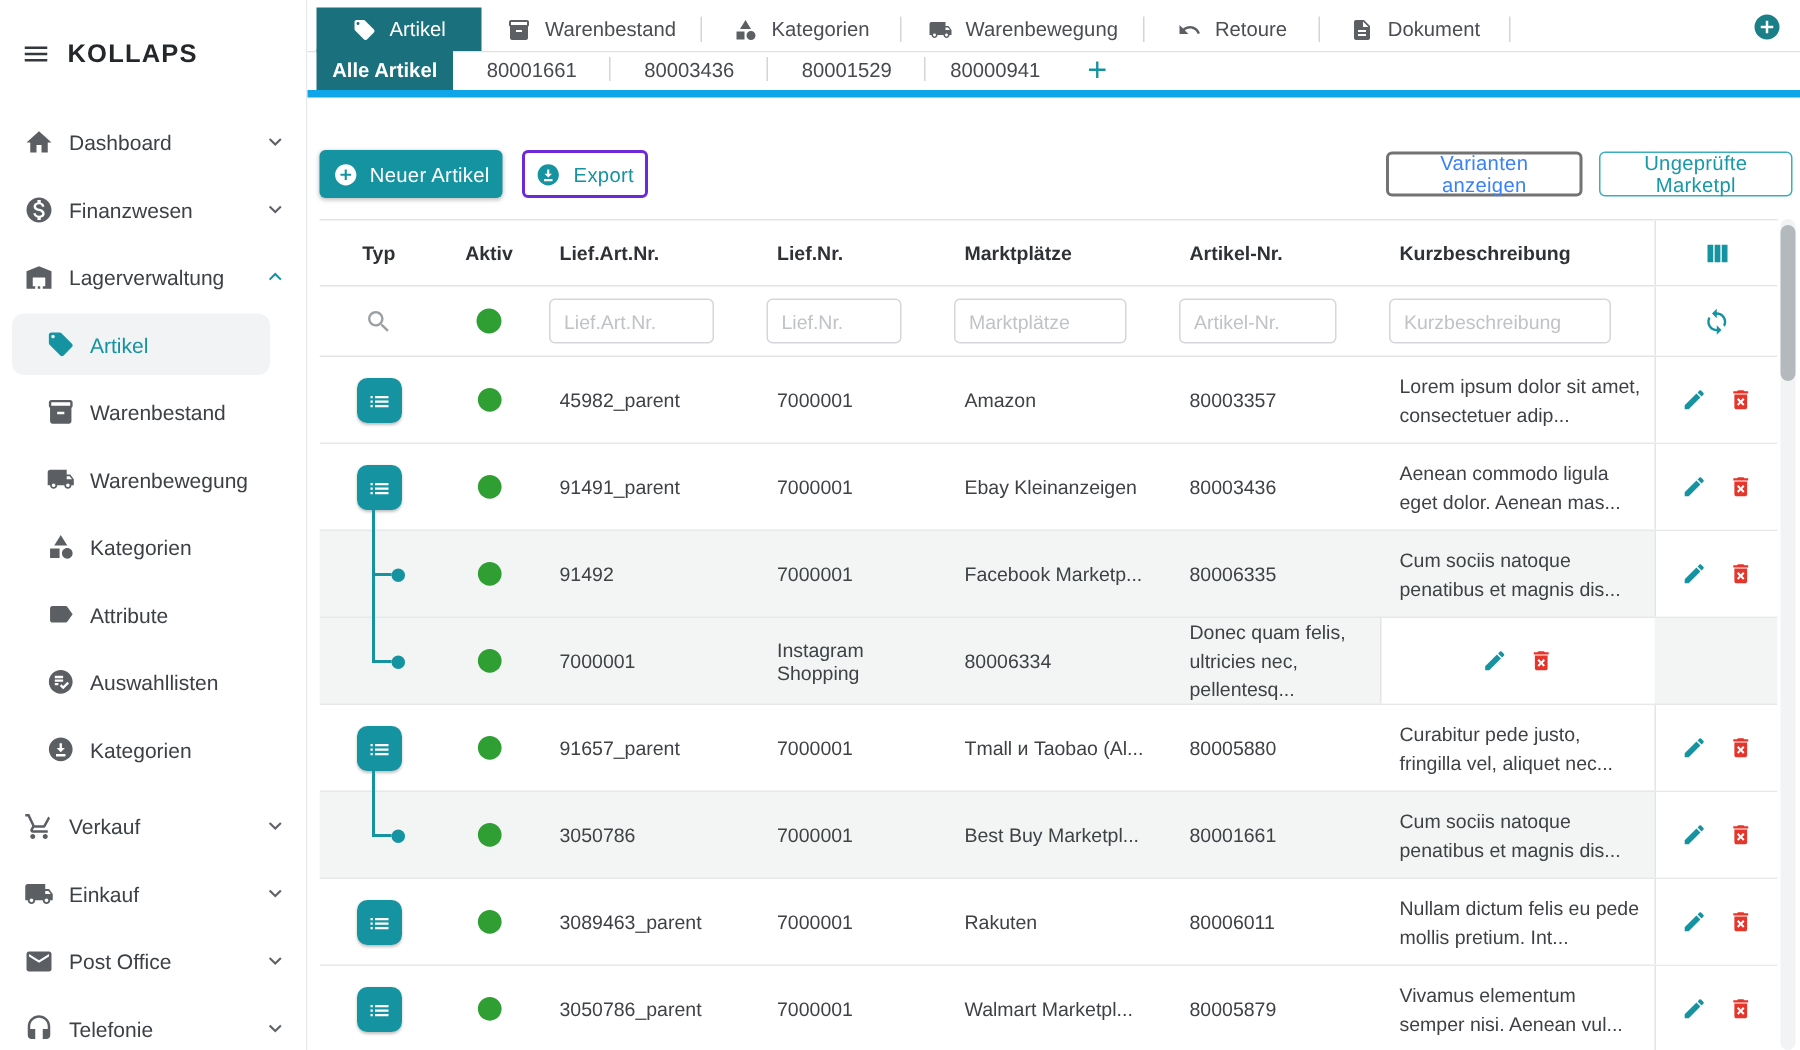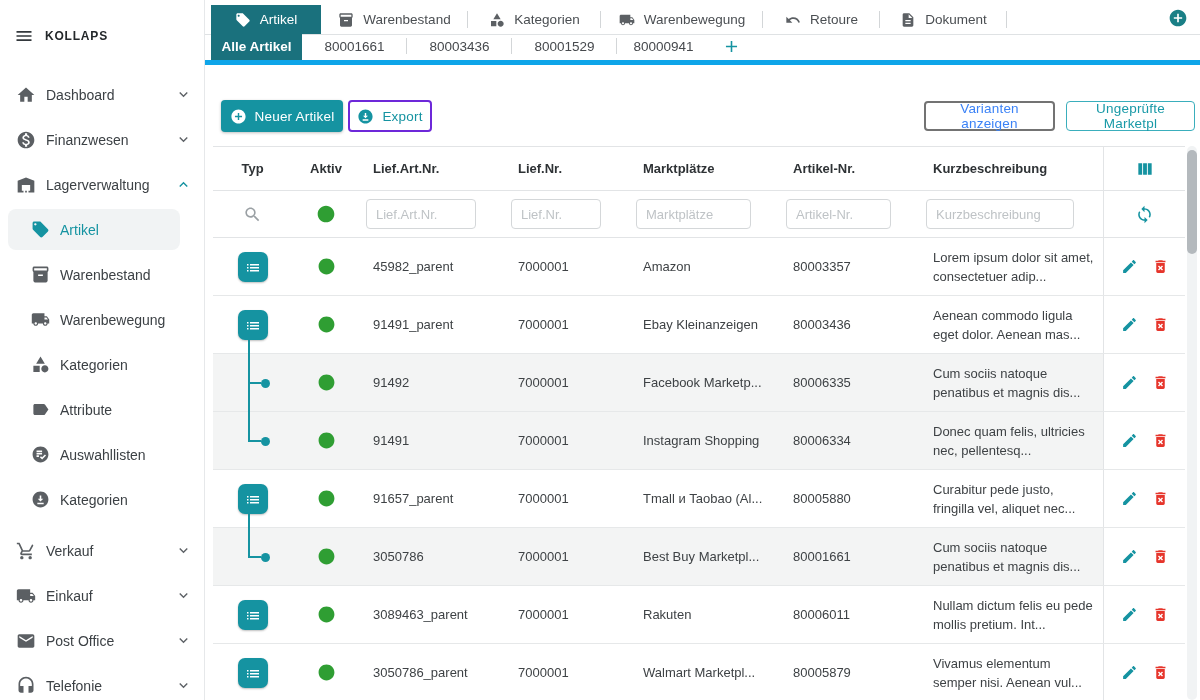--- a/index.html
+++ b/index.html
@@ -4,21 +4,21 @@
 <style>
   html,body{margin:0;padding:0;background:#fff;}
   *{box-sizing:border-box;}
   .app{position:relative;width:1200px;height:700px;background:#fff;overflow:hidden;
        font-family:"Liberation Sans",sans-serif;color:#3e4245;}
 
   
   .sidebar{position:absolute;left:0;top:0;width:205px;height:700px;background:#fff;
            border-right:1px solid #e6e8ea;overflow:hidden;}
   .logo-row{height:72px;display:flex;align-items:center;padding-left:14px;gap:11px;}
-  .logo-row .brand{font-size:12px;font-weight:700;letter-spacing:.8px;color:#24282b;}
+  .logo-row .brand{font-size:17px;font-weight:700;letter-spacing:.8px;color:#24282b;}
   .menu-glyph{color:#33383c;display:flex;}
   .side-item{position:relative;height:45px;display:flex;align-items:center;
              padding-left:16px;padding-right:12px;gap:10px;font-size:14px;color:#3c4145;cursor:pointer;}
   .side-item .s-icon{color:#5b5f63;display:flex;flex:none;}
   .side-item .chev{margin-left:auto;color:#5f6368;display:flex;}
   .side-item .chev.teal{color:#1593a1;}
   .side-item.sub{padding-left:31px;}
   .side-item.gap{margin-top:6px;}
   .side-item.active{color:#1593a1;}
   .side-item.active .s-icon{color:#1593a1;}
@@ -43,21 +43,21 @@
              display:flex;align-items:flex-end;padding-left:6px;background:#fff;}
   .subtab{height:27px;display:flex;align-items:center;justify-content:center;
           font-size:13.5px;color:#46494d;position:relative;cursor:pointer;}
   .subtab.active{background:#1a717d;color:#fff;font-weight:700;}
   .subtab.divider::after{content:'';position:absolute;right:0;top:5px;height:16px;width:1px;background:#d3d6d8;}
   .subtab-plus{margin-left:12px;margin-bottom:4px;color:#1593a1;display:flex;cursor:pointer;}
 
   
   .btn{position:absolute;display:flex;align-items:center;justify-content:center;gap:8px;
        font-family:inherit;font-size:13.5px;font-weight:500;border-radius:4px;cursor:pointer;letter-spacing:.2px;}
-  .btn-primary{left:16px;top:100px;width:122px;height:32px;background:#1593a1;color:#fff;border:none;
+  .btn-primary{left:8px;top:100px;width:122px;height:32px;background:#1593a1;color:#fff;border:none;
        box-shadow:0 1px 3px rgba(0,0,0,.25);}
   .btn-export{left:143px;top:100px;width:84px;height:32px;background:#fff;color:#1593a1;border:2px solid #6d28d9;}
   .btn-variants{left:719px;top:101px;width:131px;height:30px;background:#fff;color:#3b82f6;border:2px solid #737373;}
   .btn-unchecked{left:861px;top:101px;width:129px;height:30px;background:#fff;color:#1899a7;border:1px solid #3aaebc;}
 
   
   .table{position:absolute;left:8px;top:146px;width:972px;height:554px;border-top:1px solid #e2e4e6;
          overflow:hidden;background:#fff;}
   .grid-row{display:grid;grid-template-columns:79px 68px 145px 125px 150px 140px 183px 82px;}
   .thead{height:44px;border-bottom:1px solid #e2e4e6;}
@@ -507,21 +507,20 @@
           </div>
           <div class="grid-row trow child">
             <div class="tcell center"></div>
             <div class="tcell center">
               <span class="green">
                 <svg width="19" height="19" viewBox="0 0 24 24" fill="currentColor">
                   <path d="M12 2C6.48 2 2 6.48 2 12s4.48 10 10 10 10-4.48 10-10S17.52 2 12 2zM9 8l-4 4 4 4v-3h2v-2H9V8zm6 8l4-4-4-4v3h-2v2h2v3z"></path>
                 </svg>
               </span>
             </div>
-            <div class="tcell">91491</div>
             <div class="tcell">7000001</div>
             <div class="tcell">Instagram Shopping</div>
             <div class="tcell">80006334</div>
             <div class="tcell">
               <div class="desc">Donec quam felis, ultricies nec, pellentesq...</div>
             </div>
             <div class="actions-cell">
               <button class="icon-btn teal">
                 <svg width="17" height="17" viewBox="0 0 24 24" fill="currentColor">
                   <path d="M3 17.25V21h3.75L17.81 9.94l-3.75-3.75L3 17.25zM20.71 7.04c.39-.39.39-1.02 0-1.41l-2.34-2.34c-.39-.39-1.02-.39-1.41 0l-1.83 1.83 3.75 3.75 1.83-1.83z"></path>

